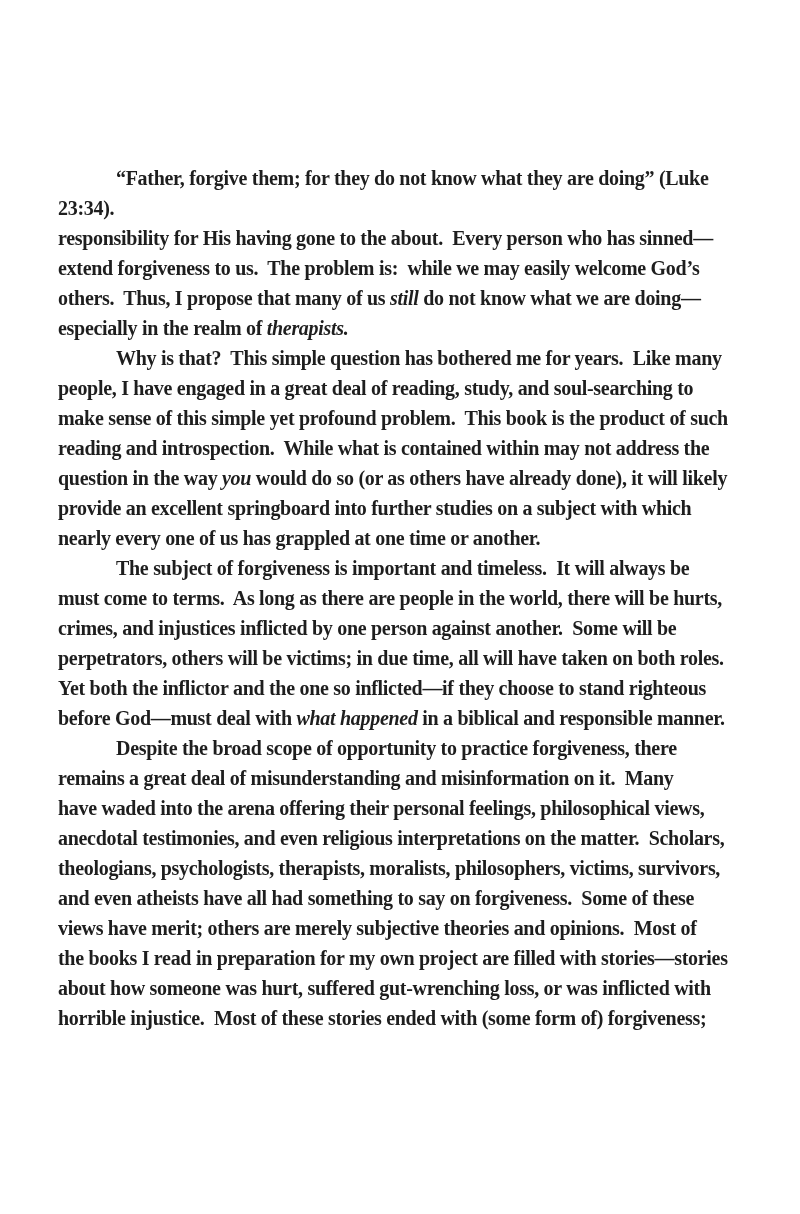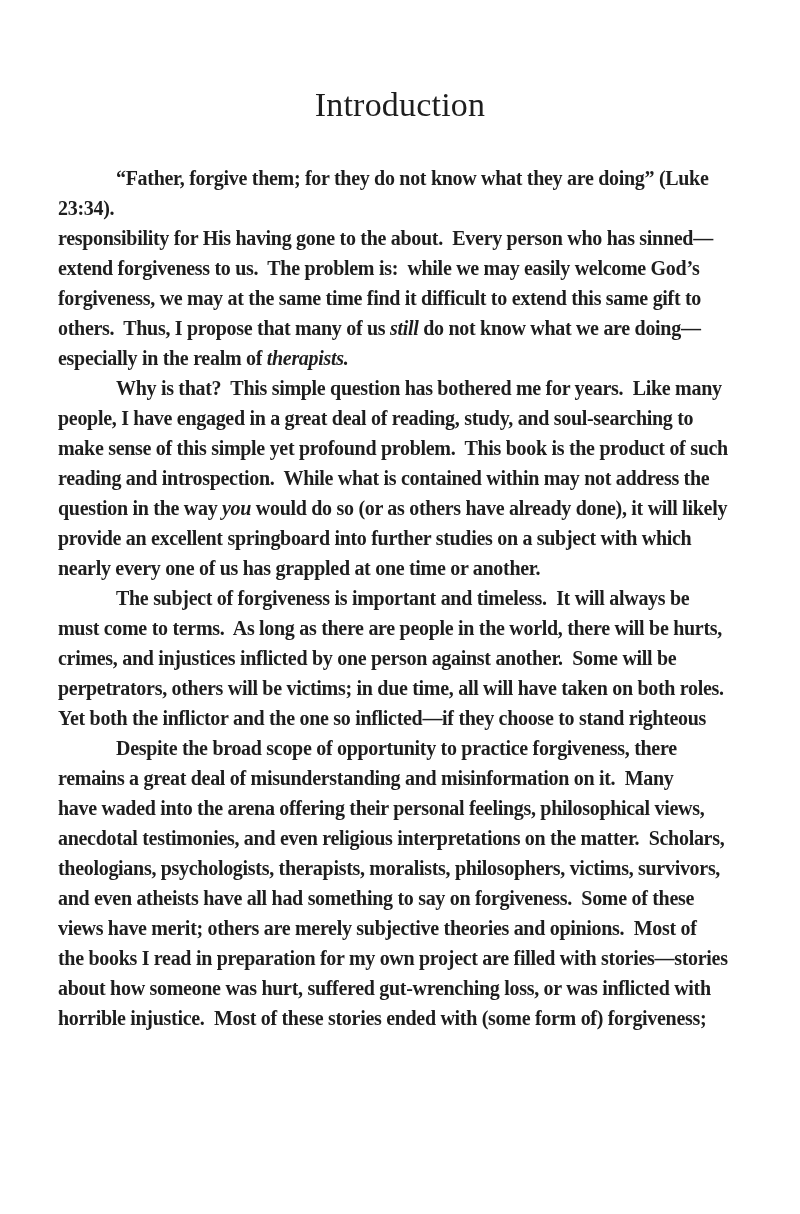--- a/index.html
+++ b/index.html
@@ -55,48 +55,47 @@
     padding-left: 58px;
   }
   .line em {
     font-style: italic;
   }
 </style>
 </head>
 <body>
 
 <div class="page">
-  <h1 class="chapter-title">Introduction</h1>
   <div class="body-text">
       <p class="para">
         <span class="line first"><span>“Father, forgive them; for they do not know what they are doing” (Luke</span></span>
         <span class="line"><span>23:34).</span></span>
       </p>
       <p class="para">
         <span class="line"><span>responsibility for His having gone to the about.  Every person who has sinned—</span></span>
         <span class="line"><span>extend forgiveness to us.  The problem is:  while we may easily welcome God’s</span></span>
-        <span class="line"><span>forgiveness, we may at the same time find it difficult to extend this same gift to</span></span>
         <span class="line"><span>others.  Thus, I propose that many of us </span><em>still</em><span> do not know what we are doing—</span></span>
         <span class="line"><span>especially in the realm of </span><em>therapists.</em></span>
       </p>
       <p class="para">
         <span class="line first"><span>Why is that?  This simple question has bothered me for years.  Like many</span></span>
         <span class="line"><span>people, I have engaged in a great deal of reading, study, and soul-searching to</span></span>
         <span class="line"><span>make sense of this simple yet profound problem.  This book is the product of such</span></span>
         <span class="line"><span>reading and introspection.  While what is contained within may not address the</span></span>
         <span class="line"><span>question in the way </span><em>you</em><span> would do so (or as others have already done), it will likely</span></span>
         <span class="line"><span>provide an excellent springboard into further studies on a subject with which</span></span>
         <span class="line"><span>nearly every one of us has grappled at one time or another.</span></span>
       </p>
       <p class="para">
         <span class="line first"><span>The subject of forgiveness is important and timeless.  It will always be</span></span>
         <span class="line"><span>must come to terms.  As long as there are people in the world, there will be hurts,</span></span>
         <span class="line"><span>crimes, and injustices inflicted by one person against another.  Some will be</span></span>
         <span class="line"><span>perpetrators, others will be victims; in due time, all will have taken on both roles.</span></span>
         <span class="line"><span>Yet both the inflictor and the one so inflicted—if they choose to stand righteous</span></span>
+        <span class="line"><span>before God—must deal with </span><em>what happened</em><span> in a biblical and responsible manner.</span></span>
       </p>
       <p class="para">
         <span class="line first"><span>Despite the broad scope of opportunity to practice forgiveness, there</span></span>
         <span class="line"><span>remains a great deal of misunderstanding and misinformation on it.  Many</span></span>
         <span class="line"><span>have waded into the arena offering their personal feelings, philosophical views,</span></span>
         <span class="line"><span>anecdotal testimonies, and even religious interpretations on the matter.  Scholars,</span></span>
         <span class="line"><span>theologians, psychologists, therapists, moralists, philosophers, victims, survivors,</span></span>
         <span class="line"><span>and even atheists have all had something to say on forgiveness.  Some of these</span></span>
         <span class="line"><span>views have merit; others are merely subjective theories and opinions.  Most of</span></span>
         <span class="line"><span>the books I read in preparation for my own project are filled with stories—stories</span></span>

